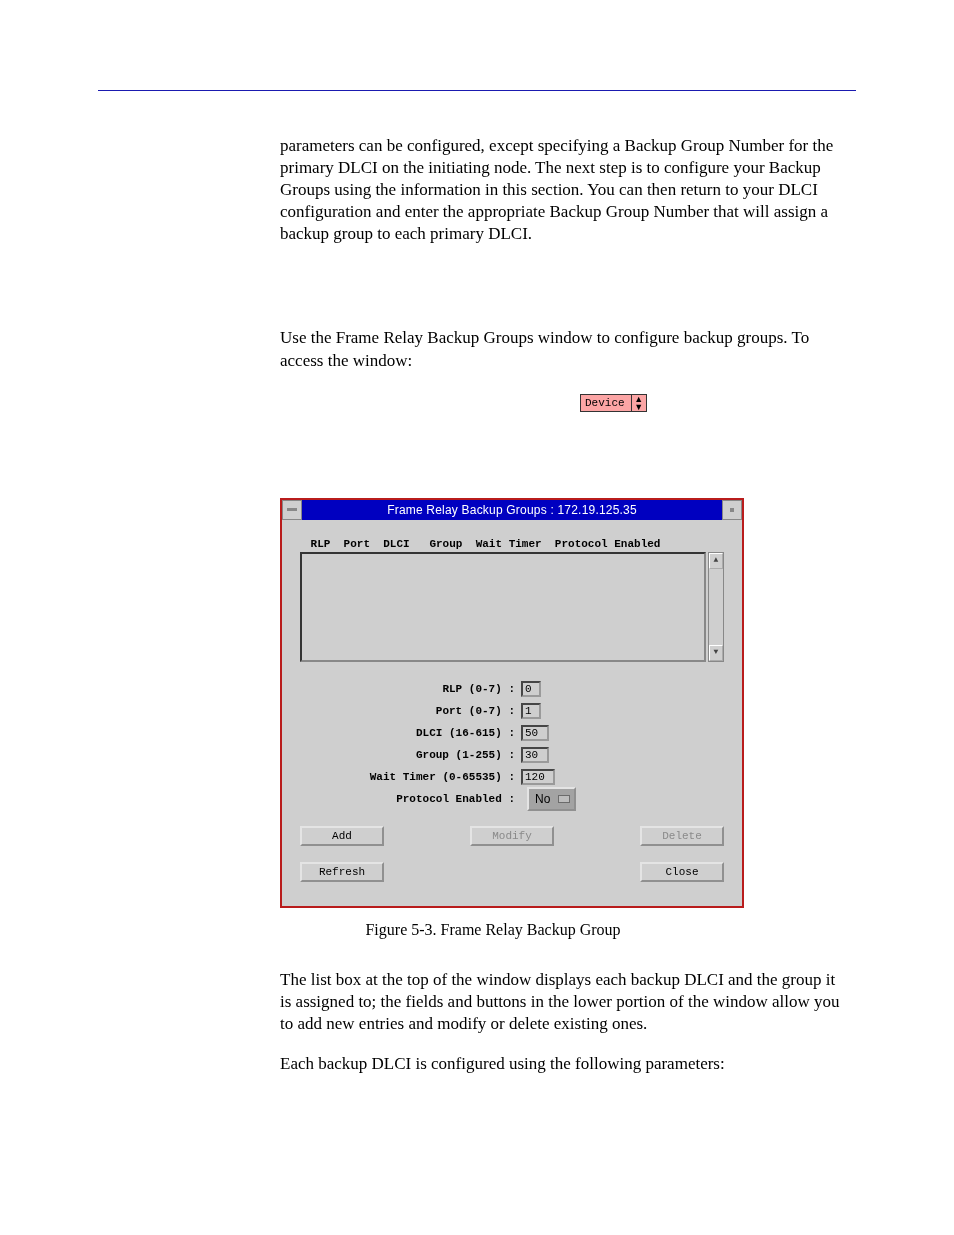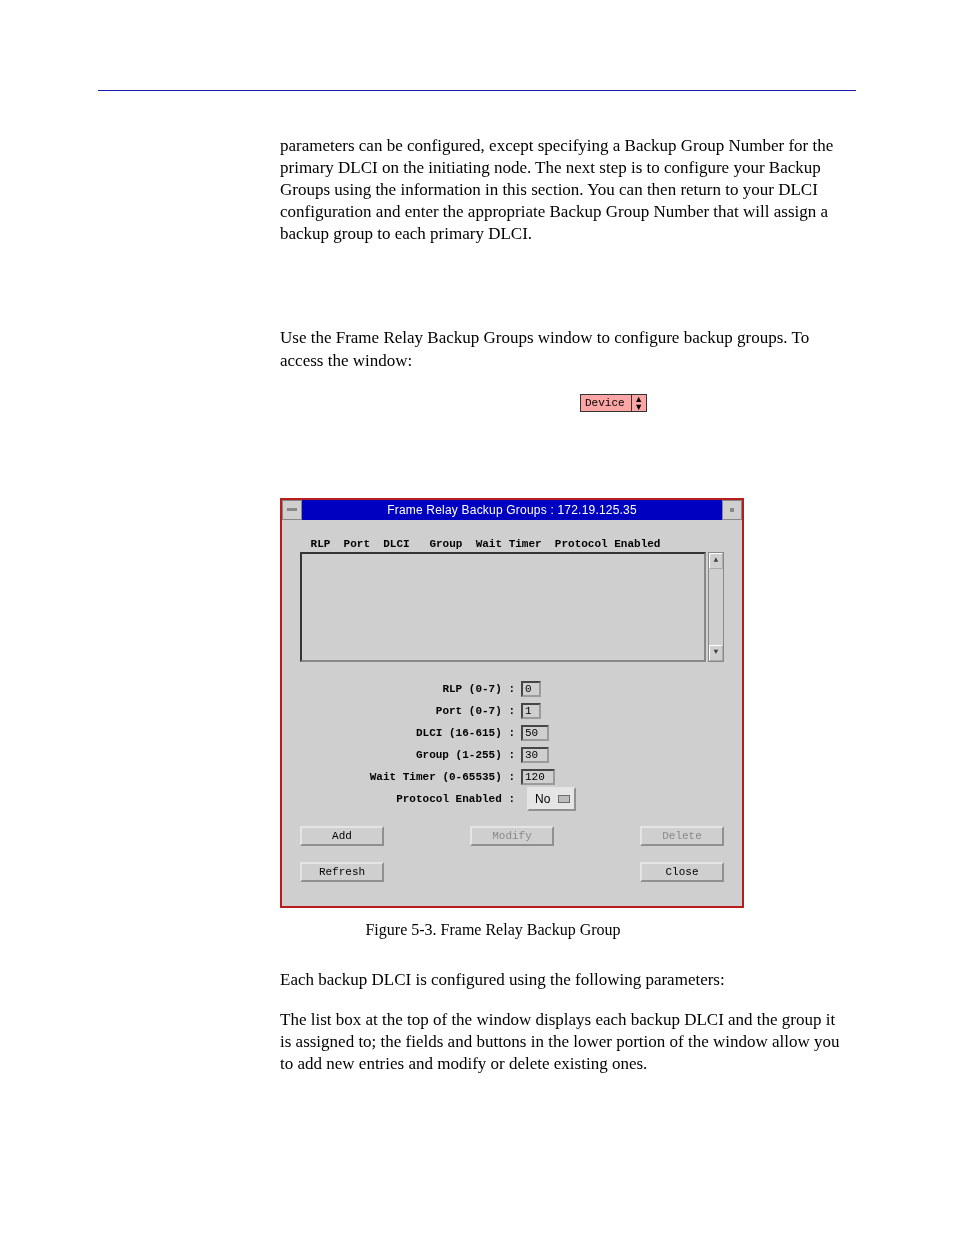--- a/index.html
+++ b/index.html
@@ -183,21 +183,21 @@
     padding: 0 2px;
     box-sizing: border-box;
   }
   .tinput.n1 { width: 20px; }
   .tinput.n2 { width: 28px; }
   .tinput.n3 { width: 34px; }
   .optmenu {
     display: inline-flex;
     align-items: center;
     border: 2px outset #e4e4e4;
-    background: #e5e5e5;
+    background: #a3a3a3;
     height: 20px;
     padding: 0 4px 0 6px;
     font-family: Arial, sans-serif;
     font-size: 12px;
     margin-left: 6px;
   }
   .optmenu .opt-ind {
     width: 10px;
     height: 6px;
     border: 1px solid #6b6b6b;
@@ -320,17 +320,17 @@
           <span class="btn">Close</span>
         </div>
 
       </div>
     </div>
   </div>
 
   <div class="fig-caption">Figure 5-3.  Frame Relay Backup Group</div>
 
   <div class="body-text">
+    <p class="para">The list box at the top of the window displays each backup DLCI and the group it is assigned to; the fields and buttons in the lower portion of the window allow you to add new entries and modify or delete existing ones.</p>
     <p class="para">Each backup DLCI is configured using the following parameters:</p>
-    <p class="para">The list box at the top of the window displays each backup DLCI and the group it is assigned to; the fields and buttons in the lower portion of the window allow you to add new entries and modify or delete existing ones.</p>
   </div>
 
 </div>
 
 </body></html>

